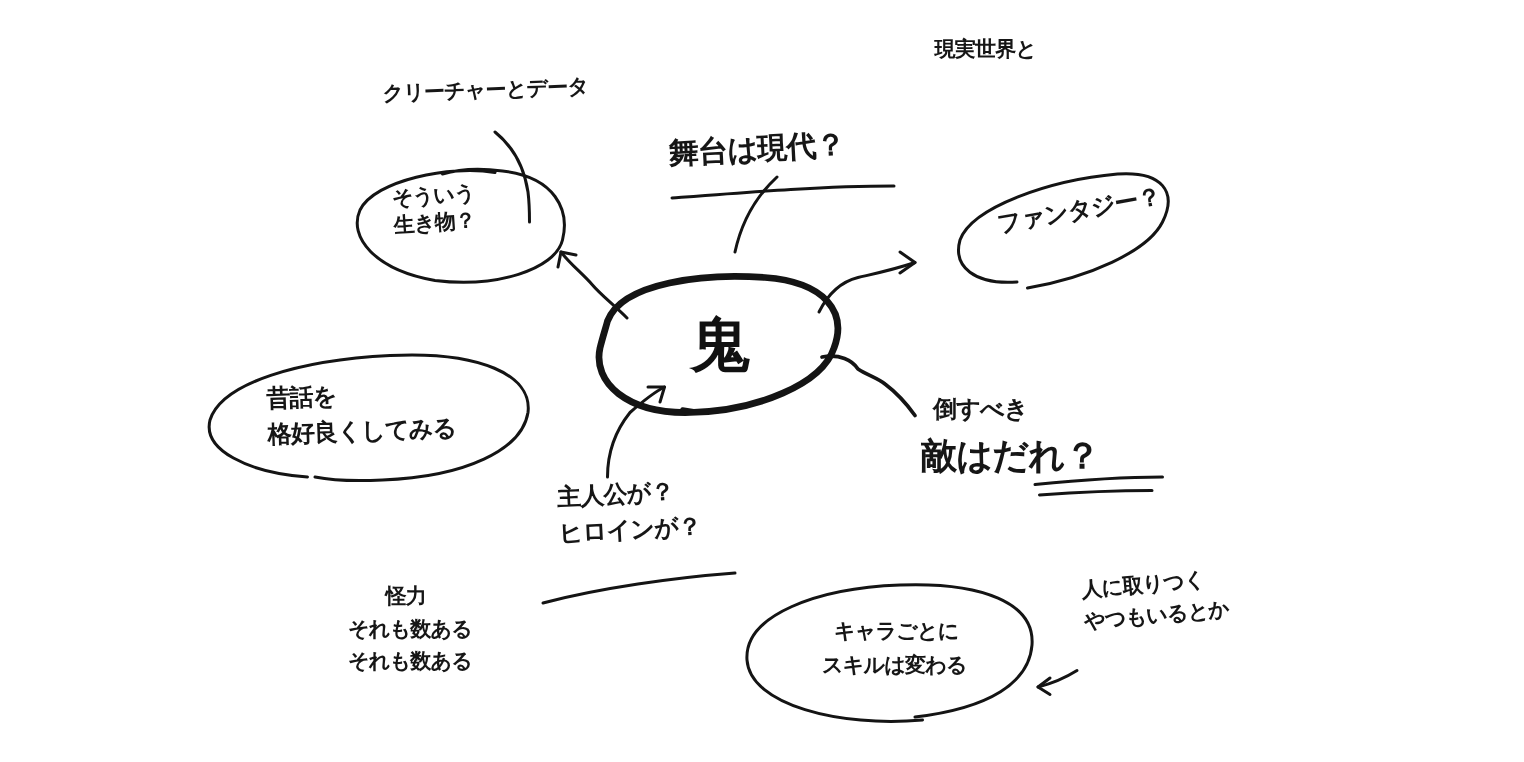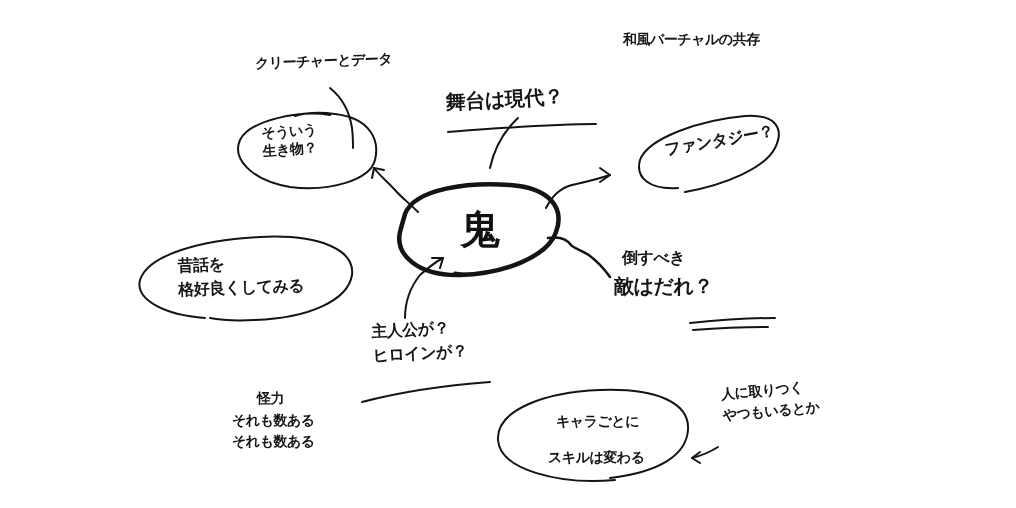--- a/index.html
+++ b/index.html
@@ -116,49 +116,49 @@
 <div class="note small" style="left:262px; top:125px; transform: rotate(-4deg);">
   <span>そういう</span>
   <span>生き物？</span>
 </div>
 
 <div class="note large" style="left:446px; top:90px; transform: rotate(-3deg);">
   <span>舞台は現代？</span>
 </div>
 
 <div class="note small" style="left:623px; top:25px;">
-  <span style="margin-top:6px;">和風バーチャルの共存</span>
+  <span>現実世界と</span>
 </div>
 
 <div class="note medium" style="left:665px; top:140px; transform: rotate(-10deg);">
   <span>ファンタジー？</span>
 </div>
 
 <div class="note medium" style="left:178px; top:256px; transform: rotate(-2deg);">
   <span>昔話を</span>
   <span style="margin-top:4px;">格好良くしてみる</span>
 </div>
 
-<div class="note" style="left:622px; top:248px;">
+<div class="note" style="left:622px; top:263px;">
   <span class="medium">倒すべき</span>
-  <span class="large" style="font-size:20px; margin-top:6px; margin-left:-8px;">敵はだれ？</span>
+  <span class="large" style="font-size:24px; margin-top:6px; margin-left:-8px;">敵はだれ？</span>
 </div>
 
 <div class="note medium" style="left:372px; top:322px; transform: rotate(-3deg);">
   <span>主人公が？</span>
   <span style="margin-top:4px;">ヒロインが？</span>
 </div>
 
 <div class="note small" style="left:232px; top:390px; text-align:left;">
   <span style="margin-left:25px;">怪力</span>
   <span style="margin-top:4px;">それも数ある</span>
   <span style="margin-top:4px;">それも数ある</span>
 </div>
 
 <div class="note small" style="left:556px; top:413px;">
   <span>キャラごとに</span>
-  <span style="margin-top:18px; margin-left:-8px;">スキルは変わる</span>
+  <span style="margin-top:5px; margin-left:-8px;">スキルは変わる</span>
 </div>
 
 <div class="note small" style="left:722px; top:386px; transform: rotate(-5deg);">
   <span>人に取りつく</span>
   <span style="margin-top:3px;">やつもいるとか</span>
 </div>
 
 </body></html>

